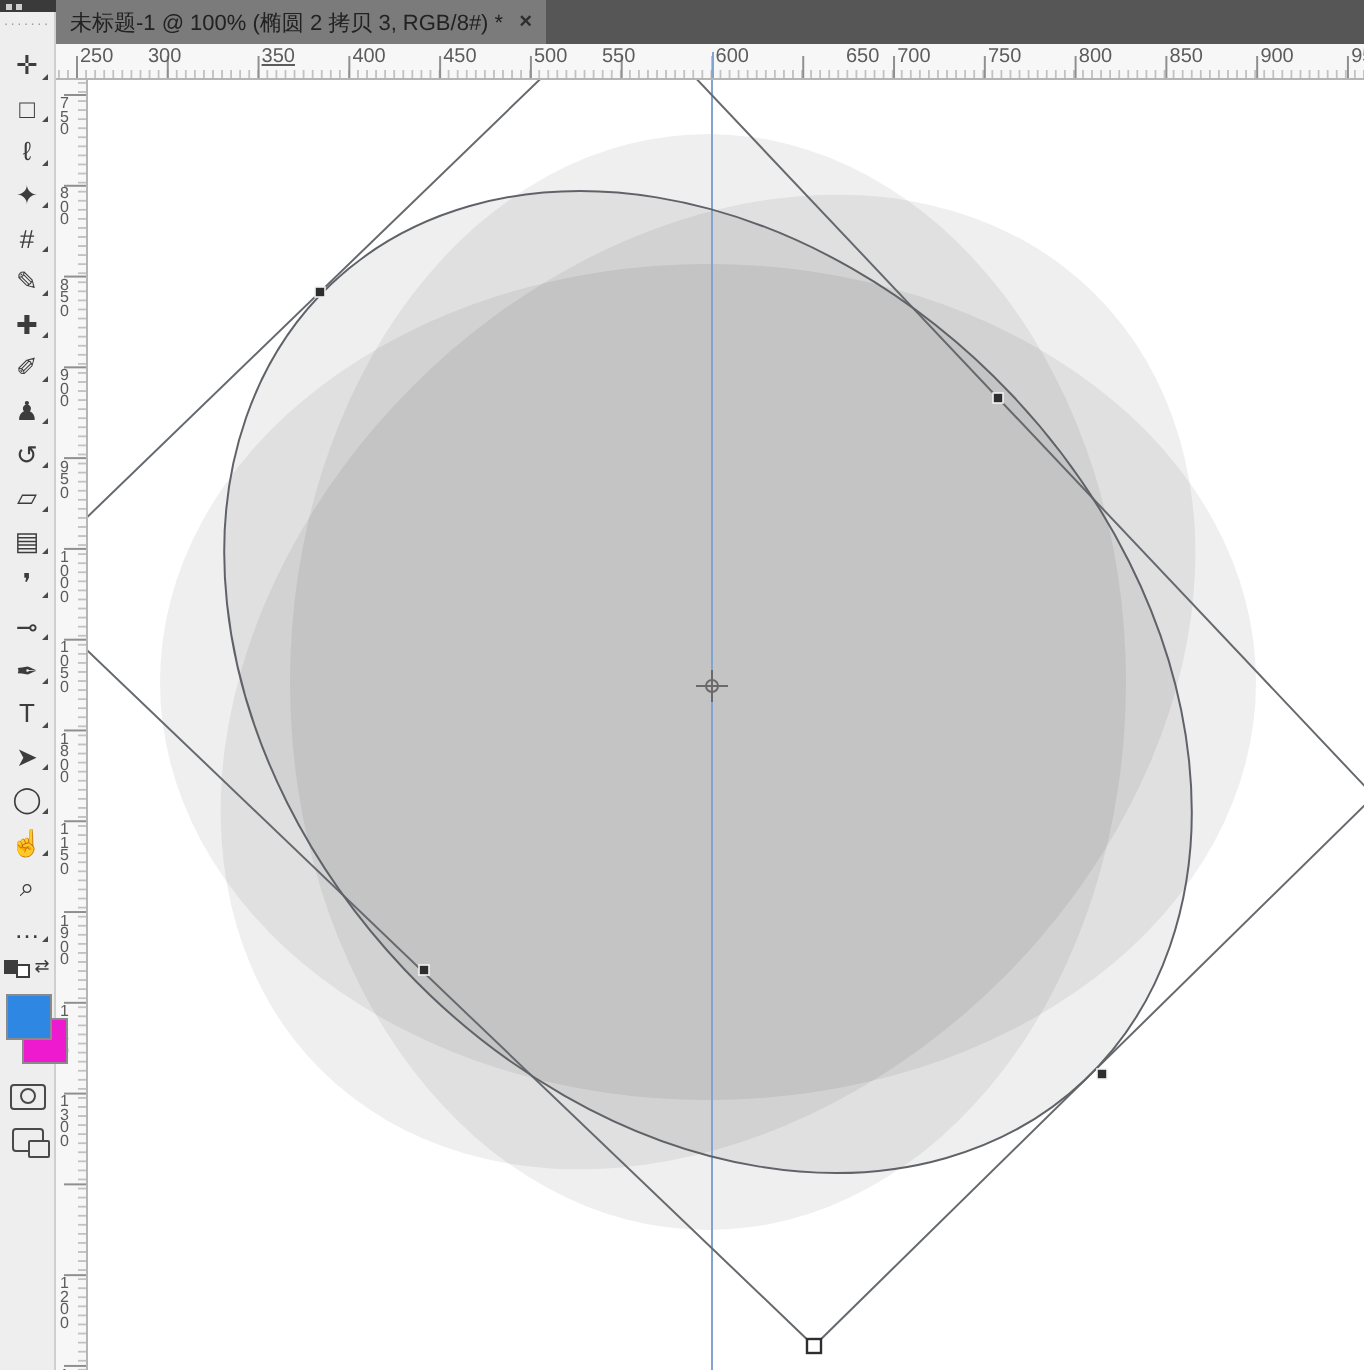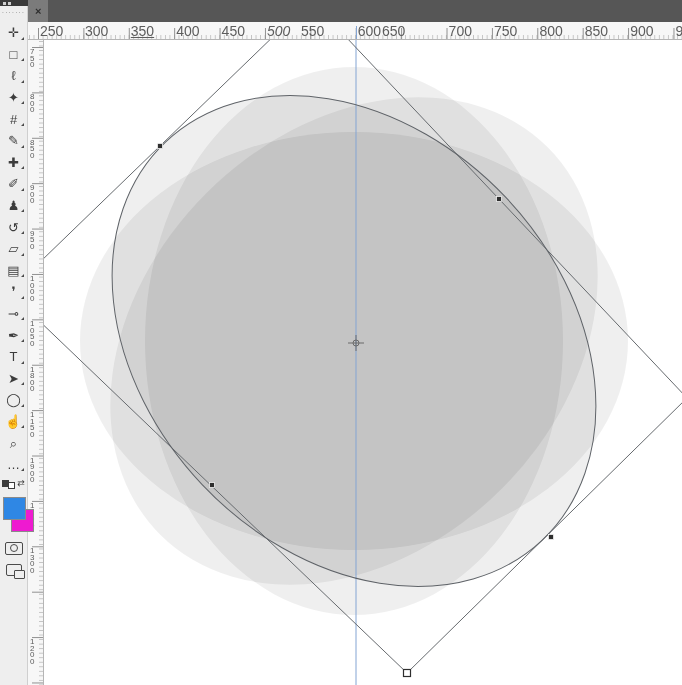--- a/index.html
+++ b/index.html
@@ -46,21 +46,21 @@
 
   
   #hruler{position:absolute;left:28px;top:22px;width:654px;height:18px;background:#f7f7f7;
           border-bottom:1px solid #b5b5b5;box-sizing:border-box;overflow:hidden;
           background-image:
             linear-gradient(90deg,#8f8f8f 1px,transparent 1px),
             linear-gradient(90deg,#c2c2c2 1px,transparent 1px);
           background-size:45.4px 11px,4.54px 4px;
           background-position:10px bottom,1px bottom;
           background-repeat:repeat-x,repeat-x;}
-  #hruler .rlabel{position:absolute;top:1px;font-size:14px;color:#5c5c5c;}
+  #hruler .rlabel{position:absolute;top:1px;font-size:10px;color:#5c5c5c;}
   #hruler .guide-tick{position:absolute;width:1px;top:4px;bottom:0;}
   #vruler{position:absolute;left:28px;top:40px;width:16px;height:645px;background:#f7f7f7;
           border-right:1px solid #b5b5b5;box-sizing:border-box;overflow:hidden;
           background-image:
             linear-gradient(#8f8f8f 1px,transparent 1px),
             linear-gradient(#c2c2c2 1px,transparent 1px);
           background-size:11px 45.4px,4px 4.54px;
           background-position:right 0 top 7px,right 0 top 1px;
           background-repeat:repeat-y,repeat-y;}
   #vruler .rlabel{position:absolute;left:2px;width:6px;font-size:8px;line-height:6.5px;
@@ -75,20 +75,21 @@
 
 <div id="app">
 
   <div id="corner-dark">
     <i></i>
     <i></i>
   </div>
 
   <div id="tabbar">
     <div id="doc-tab">
+      <span class="title">未标题-1 @ 100% (椭圆 2 拷贝 3, RGB/8#) *</span>
       <span class="close">×</span>
     </div>
   </div>
 
   <div id="toolbar">
     <div id="toolbar-dots">·······</div>
     <div id="tool-list">
         <div class="tool flyout">
           <span>✛</span>
         </div>
@@ -169,28 +170,28 @@
     </div>
     <div class="cssicon">
       <span id="screenmode-icon">
           <b></b>
         </span>
     </div>
   </div>
 
   <div id="hruler">
       <span class="rlabel" style="left: 12px;">250</span>
-      <span class="rlabel" style="left: 57px;">300</span>
+      <span class="rlabel" style="left: 46px;">300</span>
       <span class="rlabel" style="left: 102.8px; text-decoration: underline;">350</span>
       <span class="rlabel" style="left: 148.2px;">400</span>
       <span class="rlabel" style="left: 193.6px;">450</span>
-      <span class="rlabel" style="left: 239px; font-style: italic;">500</span>
+      <span class="rlabel" style="left: 239px;">500</span>
       <span class="rlabel" style="left: 273px;">550</span>
       <span class="rlabel" style="left: 329.8px;">600</span>
-      <span class="rlabel" style="left: 354px;">650</span>
+      <span class="rlabel" style="left: 395px;">650</span>
       <span class="rlabel" style="left: 420.6px;">700</span>
       <span class="rlabel" style="left: 466px;">750</span>
       <span class="rlabel" style="left: 511.4px;">800</span>
       <span class="rlabel" style="left: 556.8px;">850</span>
       <span class="rlabel" style="left: 602.2px;">900</span>
       <span class="rlabel" style="left: 647.6px;">950</span>
       <span class="guide-tick" style="left: 328px; background: rgb(131, 164, 211);"></span>
     </div>
   <div id="vruler">
       <span class="rlabel" style="top: 9px;">750</span>

